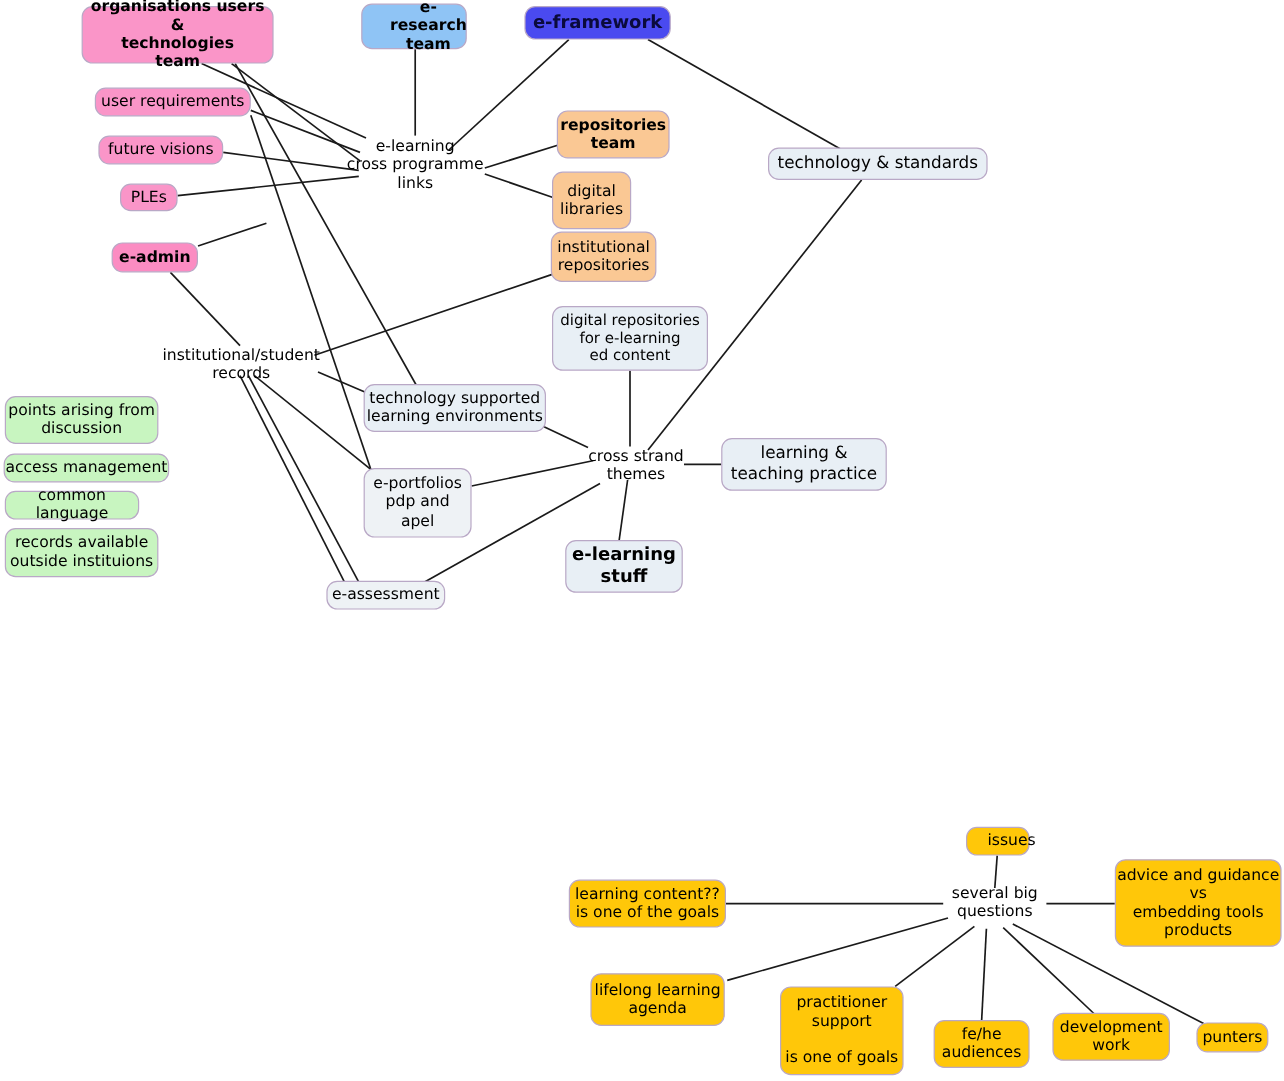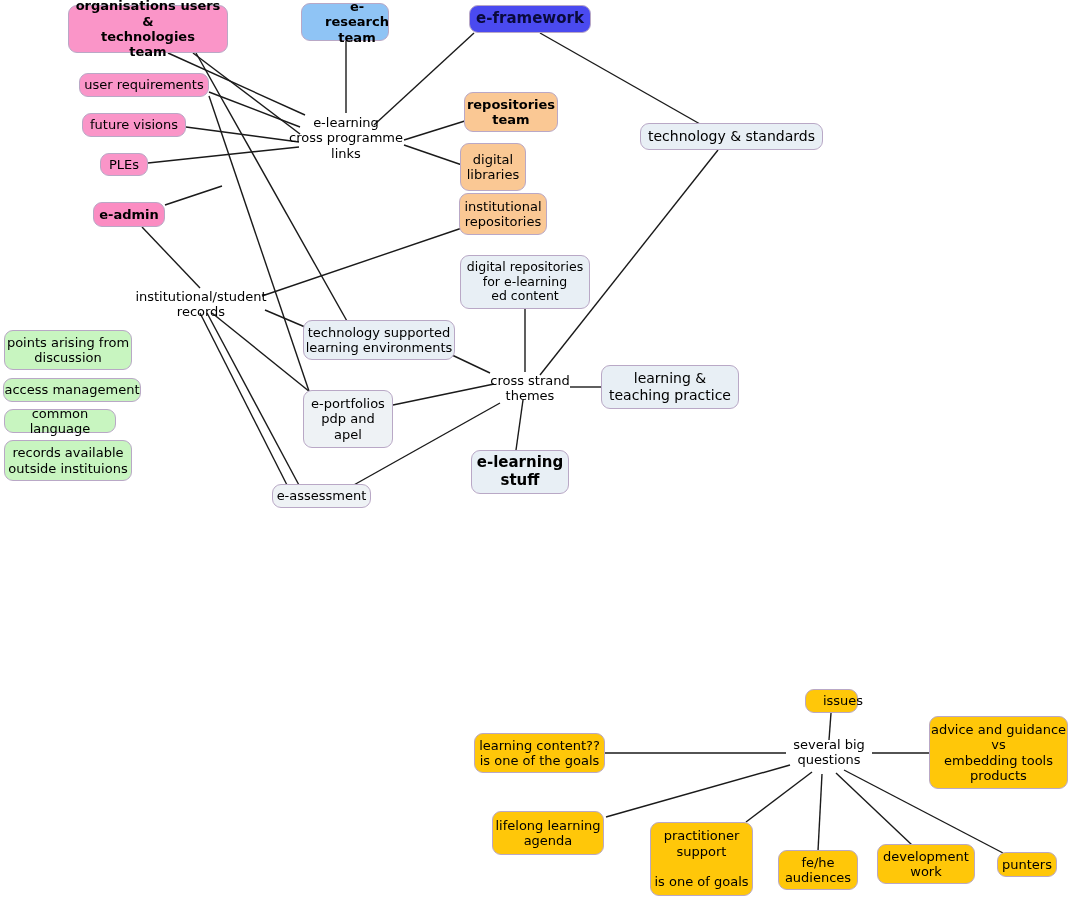--- a/index.html
+++ b/index.html
@@ -46,21 +46,21 @@
   .node.plain {
     border: none;
     background: transparent;
   }
   .bold { font-weight: bold; }
 
   
   .fill-pink     { background: #fa95c8; border-color: #d17aa8; }
   .fill-pinkrose { background: #fb8cc2; border-color: #9c3560; }
   .fill-blue     { background: #8fc4f5; border-color: #2f6fb5; }
-  .fill-deepblue { background: #4a4af0; border-color: #20209e; color:#0a0a3c;margin-left:32px; }
+  .fill-deepblue { background: #4a4af0; border-color: #20209e; color:#0a0a3c; }
   .fill-orange   { background: #fac894; border-color: #c58a4c; }
   .fill-green    { background: #c8f5c0; border-color: #b2a6c4; }
   .fill-pale     { background: #e8eff5; border-color: #c9b6d6; }
   .fill-palegrey { background: #eef2f5; border-color: #8a8a8a; }
   .fill-yellow   { background: #ffc709; border-color: #d8a200; }
 </style>
 </head>
 <body>
 
 <div id="canvas">

